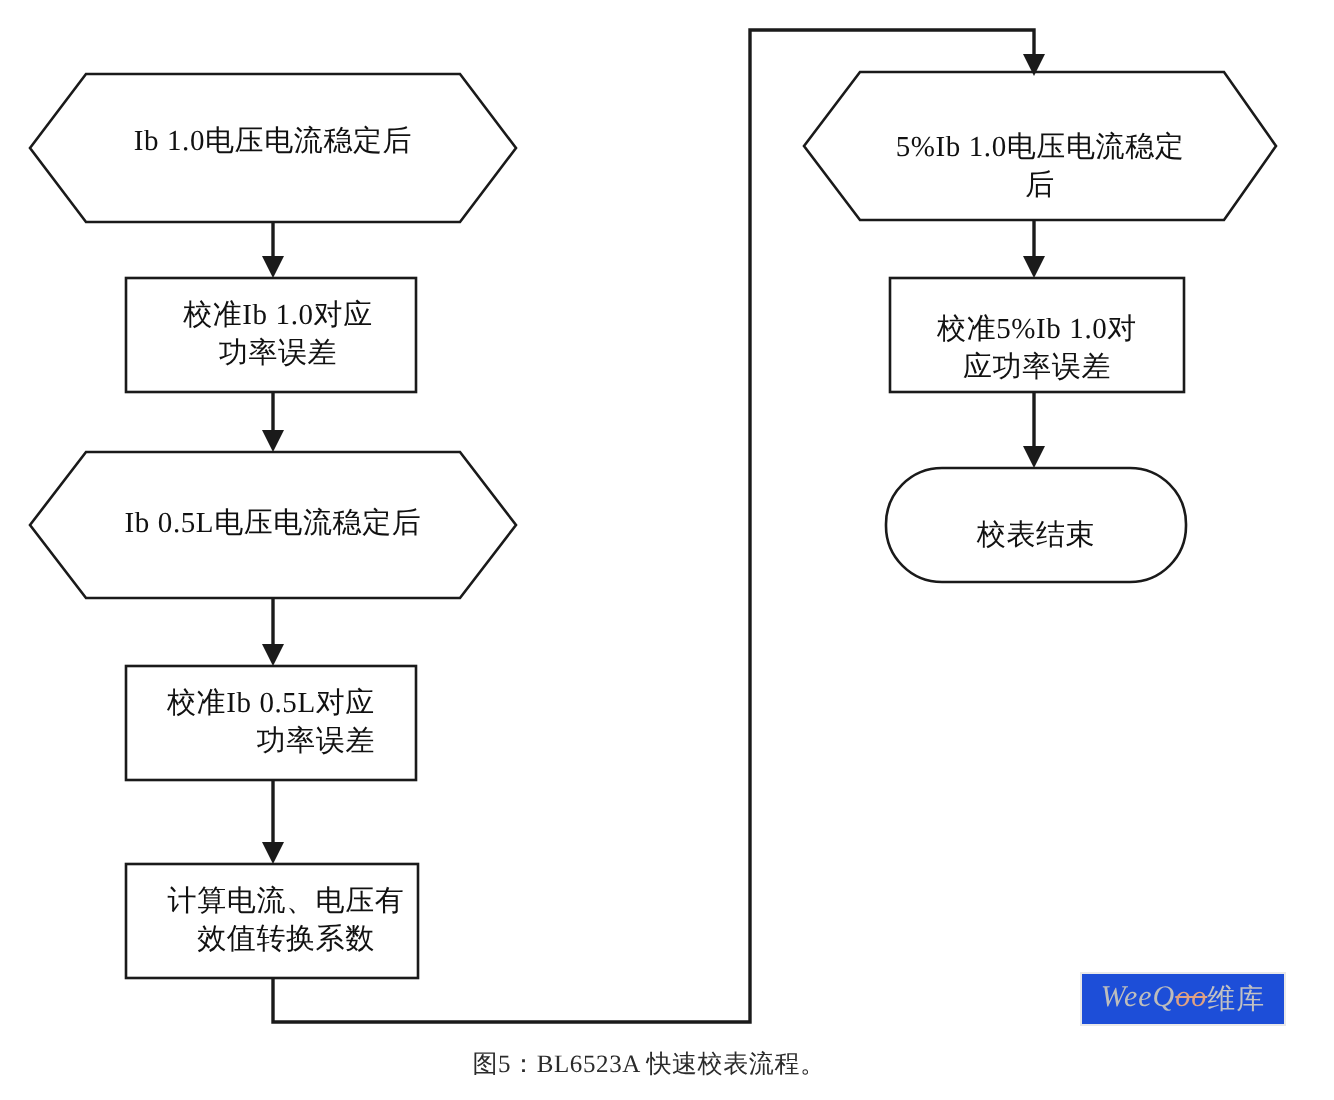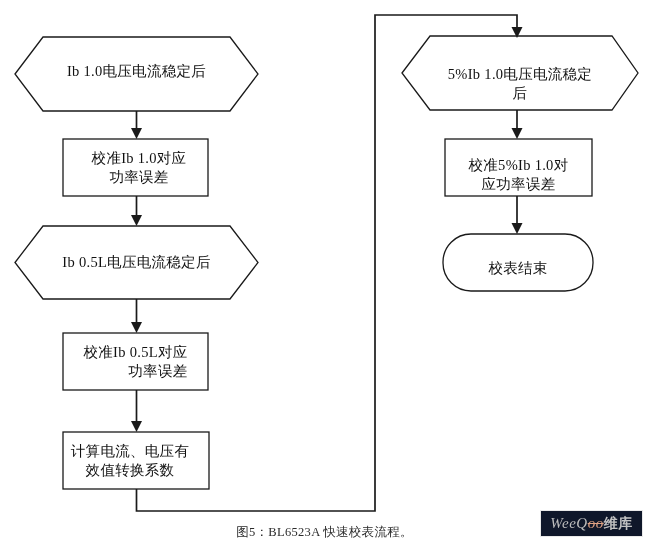--- a/index.html
+++ b/index.html
@@ -35,32 +35,31 @@
     color: #2b2b2b;
     letter-spacing: 0.3px;
   }
   .watermark {
     position: absolute;
     left: 540px;
     top: 486px;
     width: 101px;
     height: 25px;
     border: 1px solid #e9e9e9;
-    background: #0f172a;
+    background: #1d4ed8;
     display: flex;
     align-items: center;
     justify-content: center;
     font-style: italic;
     font-size: 15px;
     letter-spacing: 0.5px;
-    margin-top: 24px;
   }
   .wm-gray   { color: #bdbdbd; }
   .wm-accent { color: #dfa183; text-decoration: line-through; text-decoration-color: #dfa183; }
-  .wm-cn     { color: #c2c2c2; font-style: normal; font-size: 14px; font-weight: bold; }
+  .wm-cn     { color: #c2c2c2; font-style: normal; font-size: 14px; }
 </style>
 </head>
 <body>
 
 <div class="stage">
 
   <svg width="667" height="550" viewBox="0 0 667 550">
     <g fill="none" stroke="#1a1a1a" stroke-width="1.3">
 
       <polygon points="15,74 43,37 230,37 258,74 230,111 43,111"></polygon>
@@ -98,21 +97,21 @@
   <div class="node-label" style="left:20px; top:37px; width:233px; height:68px;">Ib 1.0电压电流稳定后</div>
 
   <div class="node-label" style="left:63px; top:139px; width:152px; height:57px;">校准Ib 1.0对应
 功率误差</div>
 
   <div class="node-label" style="left:15px; top:226px; width:243px; height:73px;text-align:center;">Ib 0.5L电压电流稳定后</div>
 
   <div class="node-label" style="left:63px; top:333px; width:145px; height:57px;text-align:right;">校准Ib 0.5L对应
 功率误差</div>
 
-  <div class="node-label" style="left:50px; top:432px; width:160px; height:57px;">计算电流、电压有
+  <div class="node-label" style="left:63px; top:432px; width:160px; height:57px;">计算电流、电压有
 效值转换系数</div>
 
   <div class="node-label" style="left:402px; top:36px; width:236px; height:95px;">5%Ib 1.0电压电流稳定
 后</div>
 
   <div class="node-label" style="left:445px; top:139px; width:147px; height:71px;">校准5%Ib 1.0对
 应功率误差</div>
 
   <div class="node-label" style="left:443px; top:234px; width:150px; height:68px;">校表结束</div>
 

